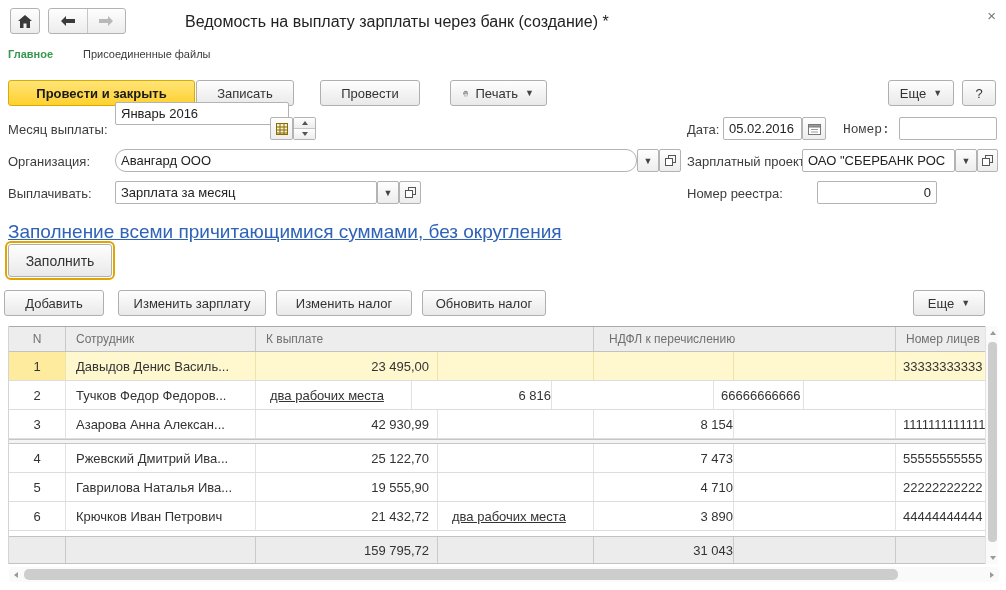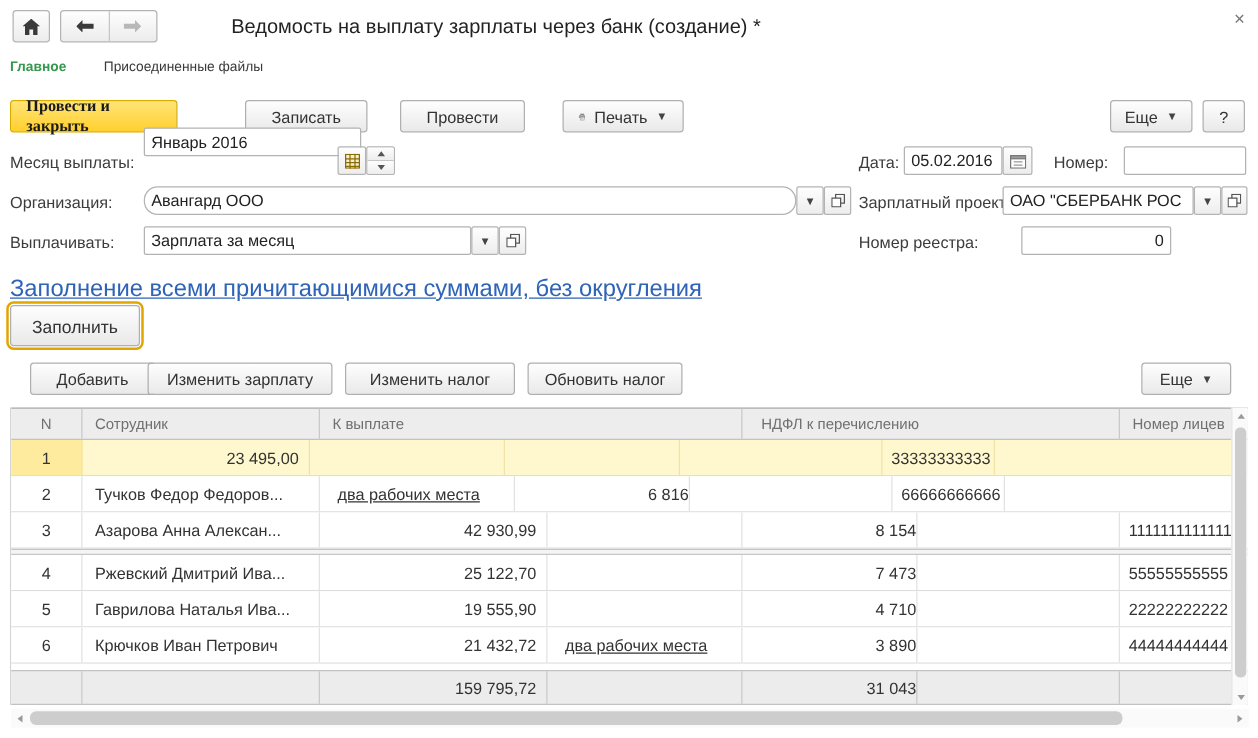--- a/index.html
+++ b/index.html
@@ -21,21 +21,21 @@
   .tabs { position:absolute; left:8px; top:48px; display:flex; gap:30px; }
   .tab { font-size:11px; color:#3a3a3a; cursor:pointer; }
   .tab.active { color:#35984E; font-weight:bold; }
 
   
   .btn { position:absolute; height:26px; display:flex; align-items:center; justify-content:center; gap:7px;
          background:linear-gradient(#FEFEFE,#E9E9E9); border:1px solid #AFAFAF; border-radius:3px;
          font-size:13px; color:#333; cursor:pointer; padding:0 12px; }
   .btn .caret { font-size:9px; color:#444; }
   .btn-yellow { background:linear-gradient(#FFE477,#FFD02E); border-color:#D9AC00; font-weight:bold; color:#1a1a1a; }
-  .b-postclose { left:8px;  top:80px; width:134px;font-family:Liberation Serif, serif; }
+  .b-postclose { left:8px;  top:80px; width:187px; }
   .b-save      { left:196px; top:80px; width:98px; }
   .b-post      { left:320px; top:80px; width:100px; }
   .b-print     { left:450px; top:80px; width:97px; }
   .b-more1     { left:888px; top:80px; width:66px; }
   .b-help      { left:962px; top:80px; width:34px; }
 
   
   .lbl { position:absolute; font-size:13px; color:#3c3c3c; }
   .inp { position:absolute; height:23px; border:1px solid #B3B3B3; border-radius:2px; background:#fff;
          font-family:"Liberation Sans",sans-serif; font-size:13px; color:#222; padding:0 5px; outline:none; }
@@ -47,21 +47,21 @@
   .spinner div { flex:1; display:flex; align-items:center; justify-content:center; background:linear-gradient(#FEFEFE,#EDEDED); cursor:pointer; }
   .spinner div:first-child { border-bottom:1px solid #C6C6C6; }
   .tri-up   { width:0; height:0; border-left:3px solid transparent; border-right:3px solid transparent; border-bottom:4px solid #555; }
   .tri-down { width:0; height:0; border-left:3px solid transparent; border-right:3px solid transparent; border-top:4px solid #555; }
 
   .link { position:absolute; color:#2E63B8; text-decoration:underline; font-size:19px; cursor:pointer; }
 
   .b-fill { left:8px; top:244px; width:104px; height:33px; font-size:14px;
             outline:2px solid #E2A500; outline-offset:1px; }
 
-  .b-add   { left:24px;   top:290px; width:100px; }
+  .b-add   { left:4px;   top:290px; width:100px; }
   .b-esal  { left:118px; top:290px; width:148px; }
   .b-etax  { left:276px; top:290px; width:136px; }
   .b-utax  { left:422px; top:290px; width:124px; }
   .b-more2 { left:913px; top:290px; width:72px; }
 
   
   .tableWrap { position:absolute; left:8px; top:326px; width:990px; border-left:1px solid #D4D4D4; }
   .thead { display:flex; height:26px; background:#EDEDED; border-top:1px solid #ABABAB; border-bottom:1px solid #C2C2C2;
            color:#707070; font-size:12px; align-items:center; }
   .thead .th { height:100%; display:flex; align-items:center; border-right:1px solid #C9C9C9; overflow:hidden; white-space:nowrap; }
@@ -177,21 +177,21 @@
   <div class="lbl" style="left:687px; top:122px;">Дата:</div>
   <input class="inp" style="left: 723px; top: 117px; width: 79px;" value="05.02.2016">
   <div class="fieldbtn" style="left:802px; top:117px; width:24px;">
     <svg width="13" height="12" viewBox="0 0 13 12">
       <rect x="0.5" y="1.5" width="12" height="10" fill="#fff" stroke="#777"></rect>
       <rect x="0.5" y="1.5" width="12" height="2.5" fill="#9a9a9a" stroke="#777"></rect>
       <line x1="3" y1="6.5" x2="10" y2="6.5" stroke="#999"></line>
       <line x1="3" y1="9" x2="10" y2="9" stroke="#999"></line>
     </svg>
   </div>
-  <div class="lbl" style="left:843px; top:122px;">Номер:</div>
+  <div class="lbl" style="left:843px; top:122px;font-family:Liberation Mono, monospace;">Номер:</div>
   <input class="inp" style="left: 899px; top: 117px; width: 98px;" value="">
 
   <div class="lbl" style="left:8px; top:154px;">Организация:</div>
   <input class="inp" style="left: 115px; top: 149px; width: 522px; border-radius: 11px;" value="Авангард ООО">
   <div class="fieldbtn dd" style="left:637px; top:149px; width:22px;">
       <span>▼</span>
     </div>
   <div class="fieldbtn" style="left:659px; top:149px; width:22px;">
     <svg width="11" height="11" viewBox="0 0 11 11">
       <rect x="3.5" y="0.5" width="7" height="7" fill="none" stroke="#555"></rect>
@@ -253,20 +253,21 @@
       <div class="th c-n" style="justify-content:center;">N</div>
       <div class="th c-emp">Сотрудник</div>
       <div class="th" style="width:338px; padding-left:10px;">К выплате</div>
       <div class="th" style="width:302px; padding-left:15px;">НДФЛ к перечислению</div>
       <div class="th c-acct" style="padding-left:10px; border-right:none;">Номер лицев</div>
     </div>
 
     <div>
         <div class="tr sel">
           <div class="td c-n">1</div>
+          <div class="td c-emp">Давыдов Денис Василь...</div>
           <div class="td c-pay">23 495,00</div>
           <div class="td c-note"></div>
           <div class="td c-ndfl"></div>
           <div class="td c-nd2"></div>
           <div class="td c-acct">33333333333</div>
         </div>
         <div class="tr">
           <div class="td c-n">2</div>
           <div class="td c-emp">Тучков Федор Федоров...</div>
           <div class="td c-note">

